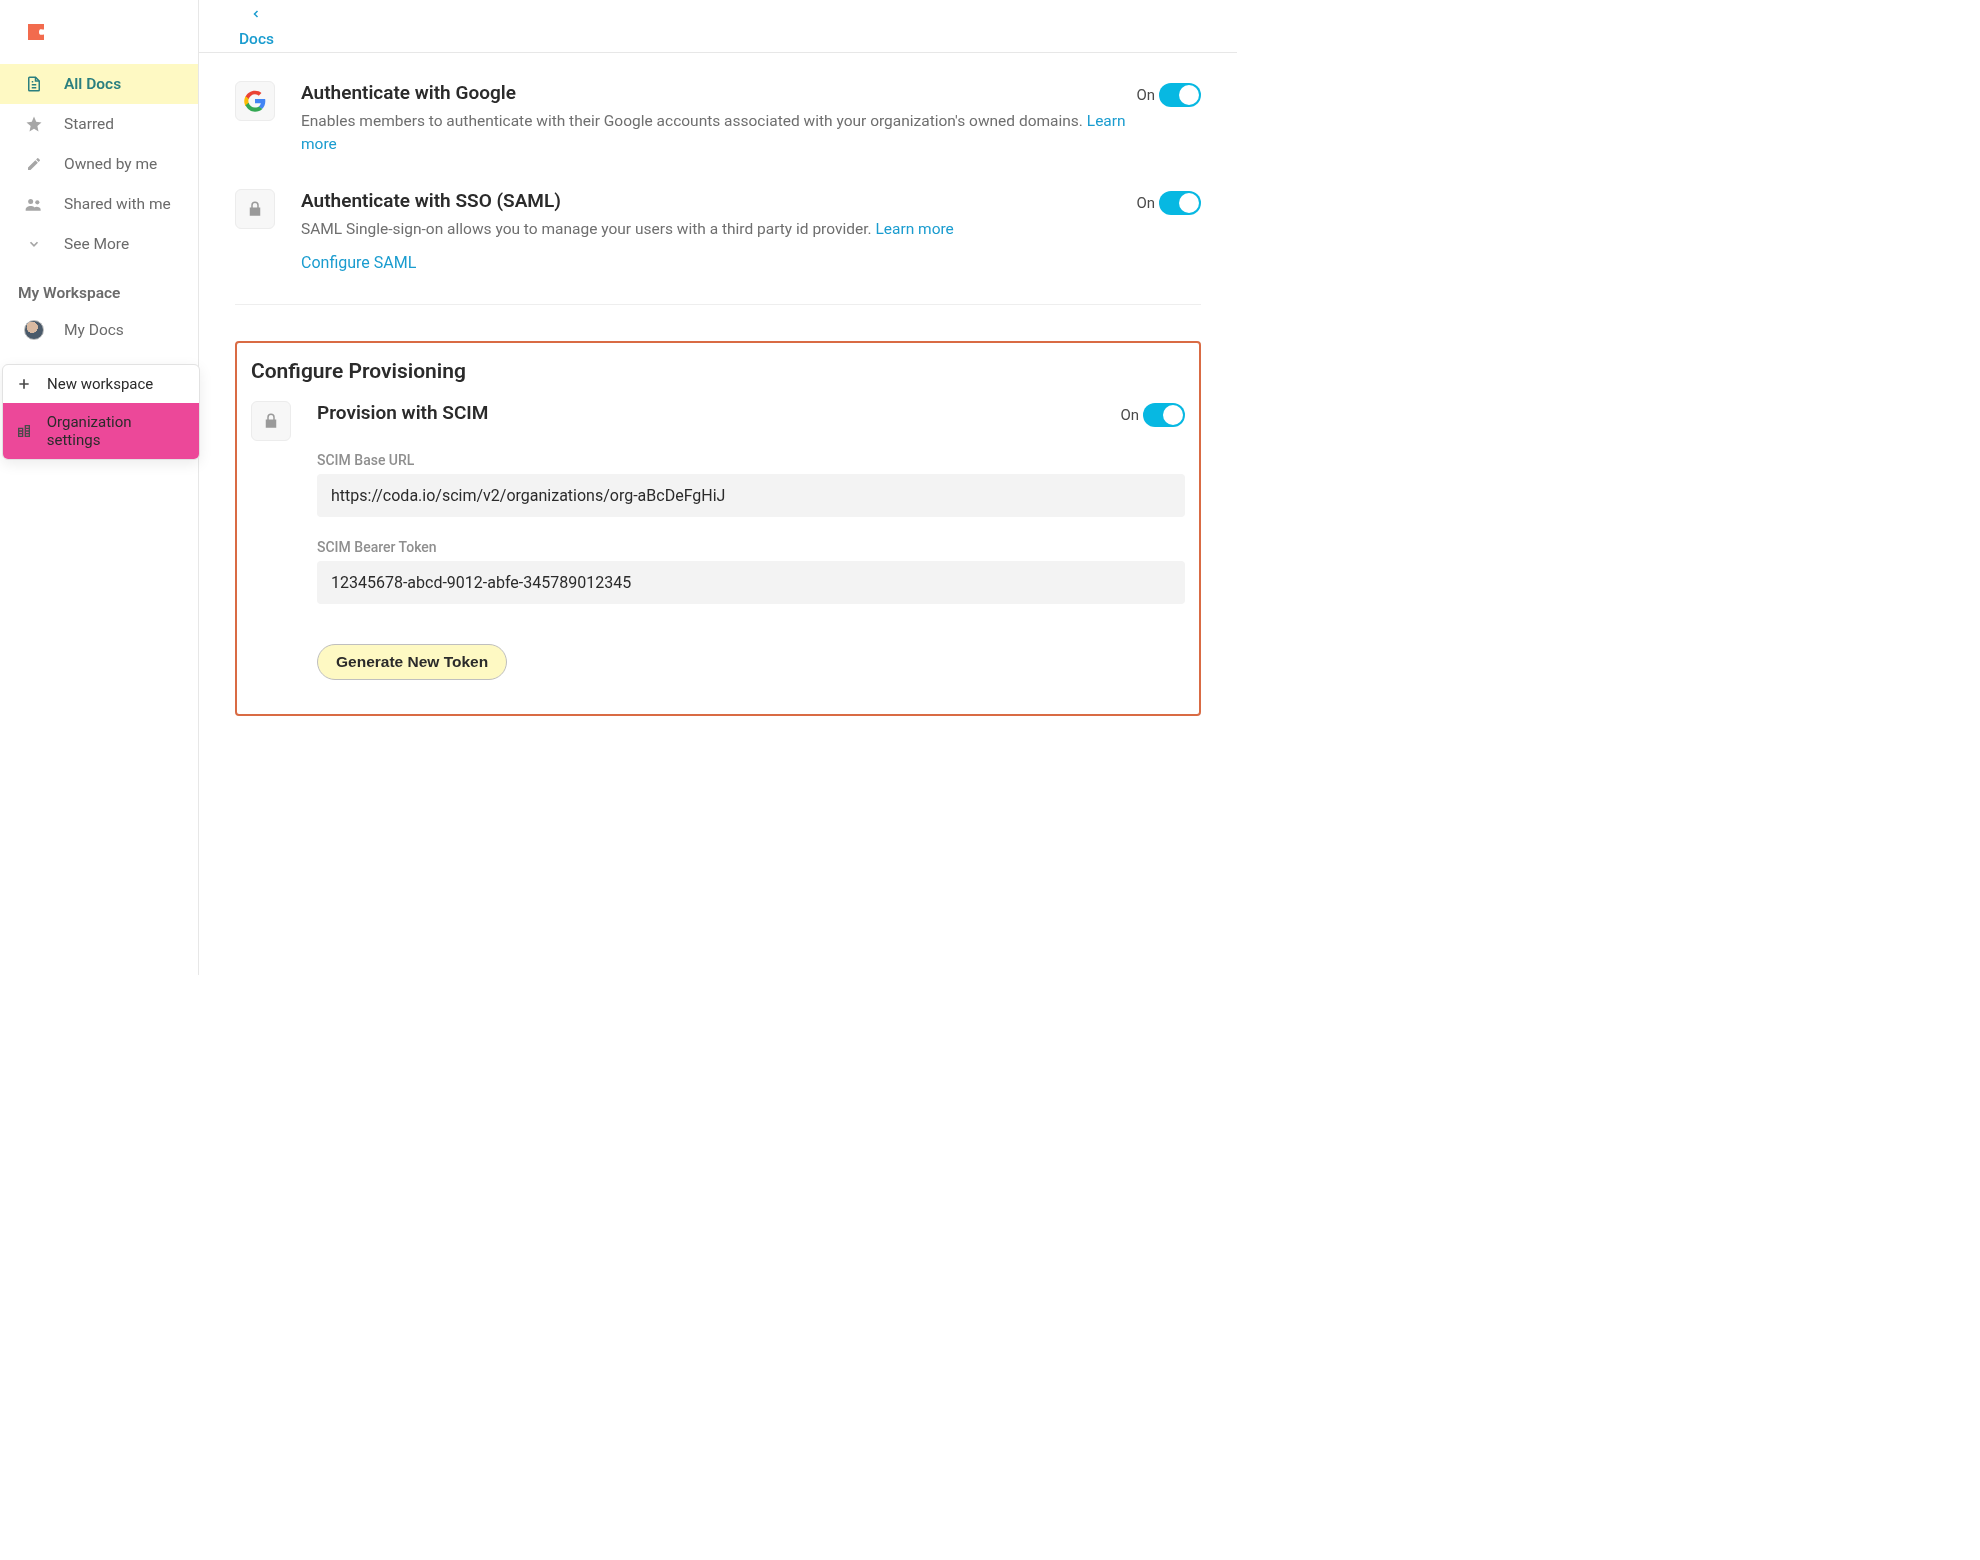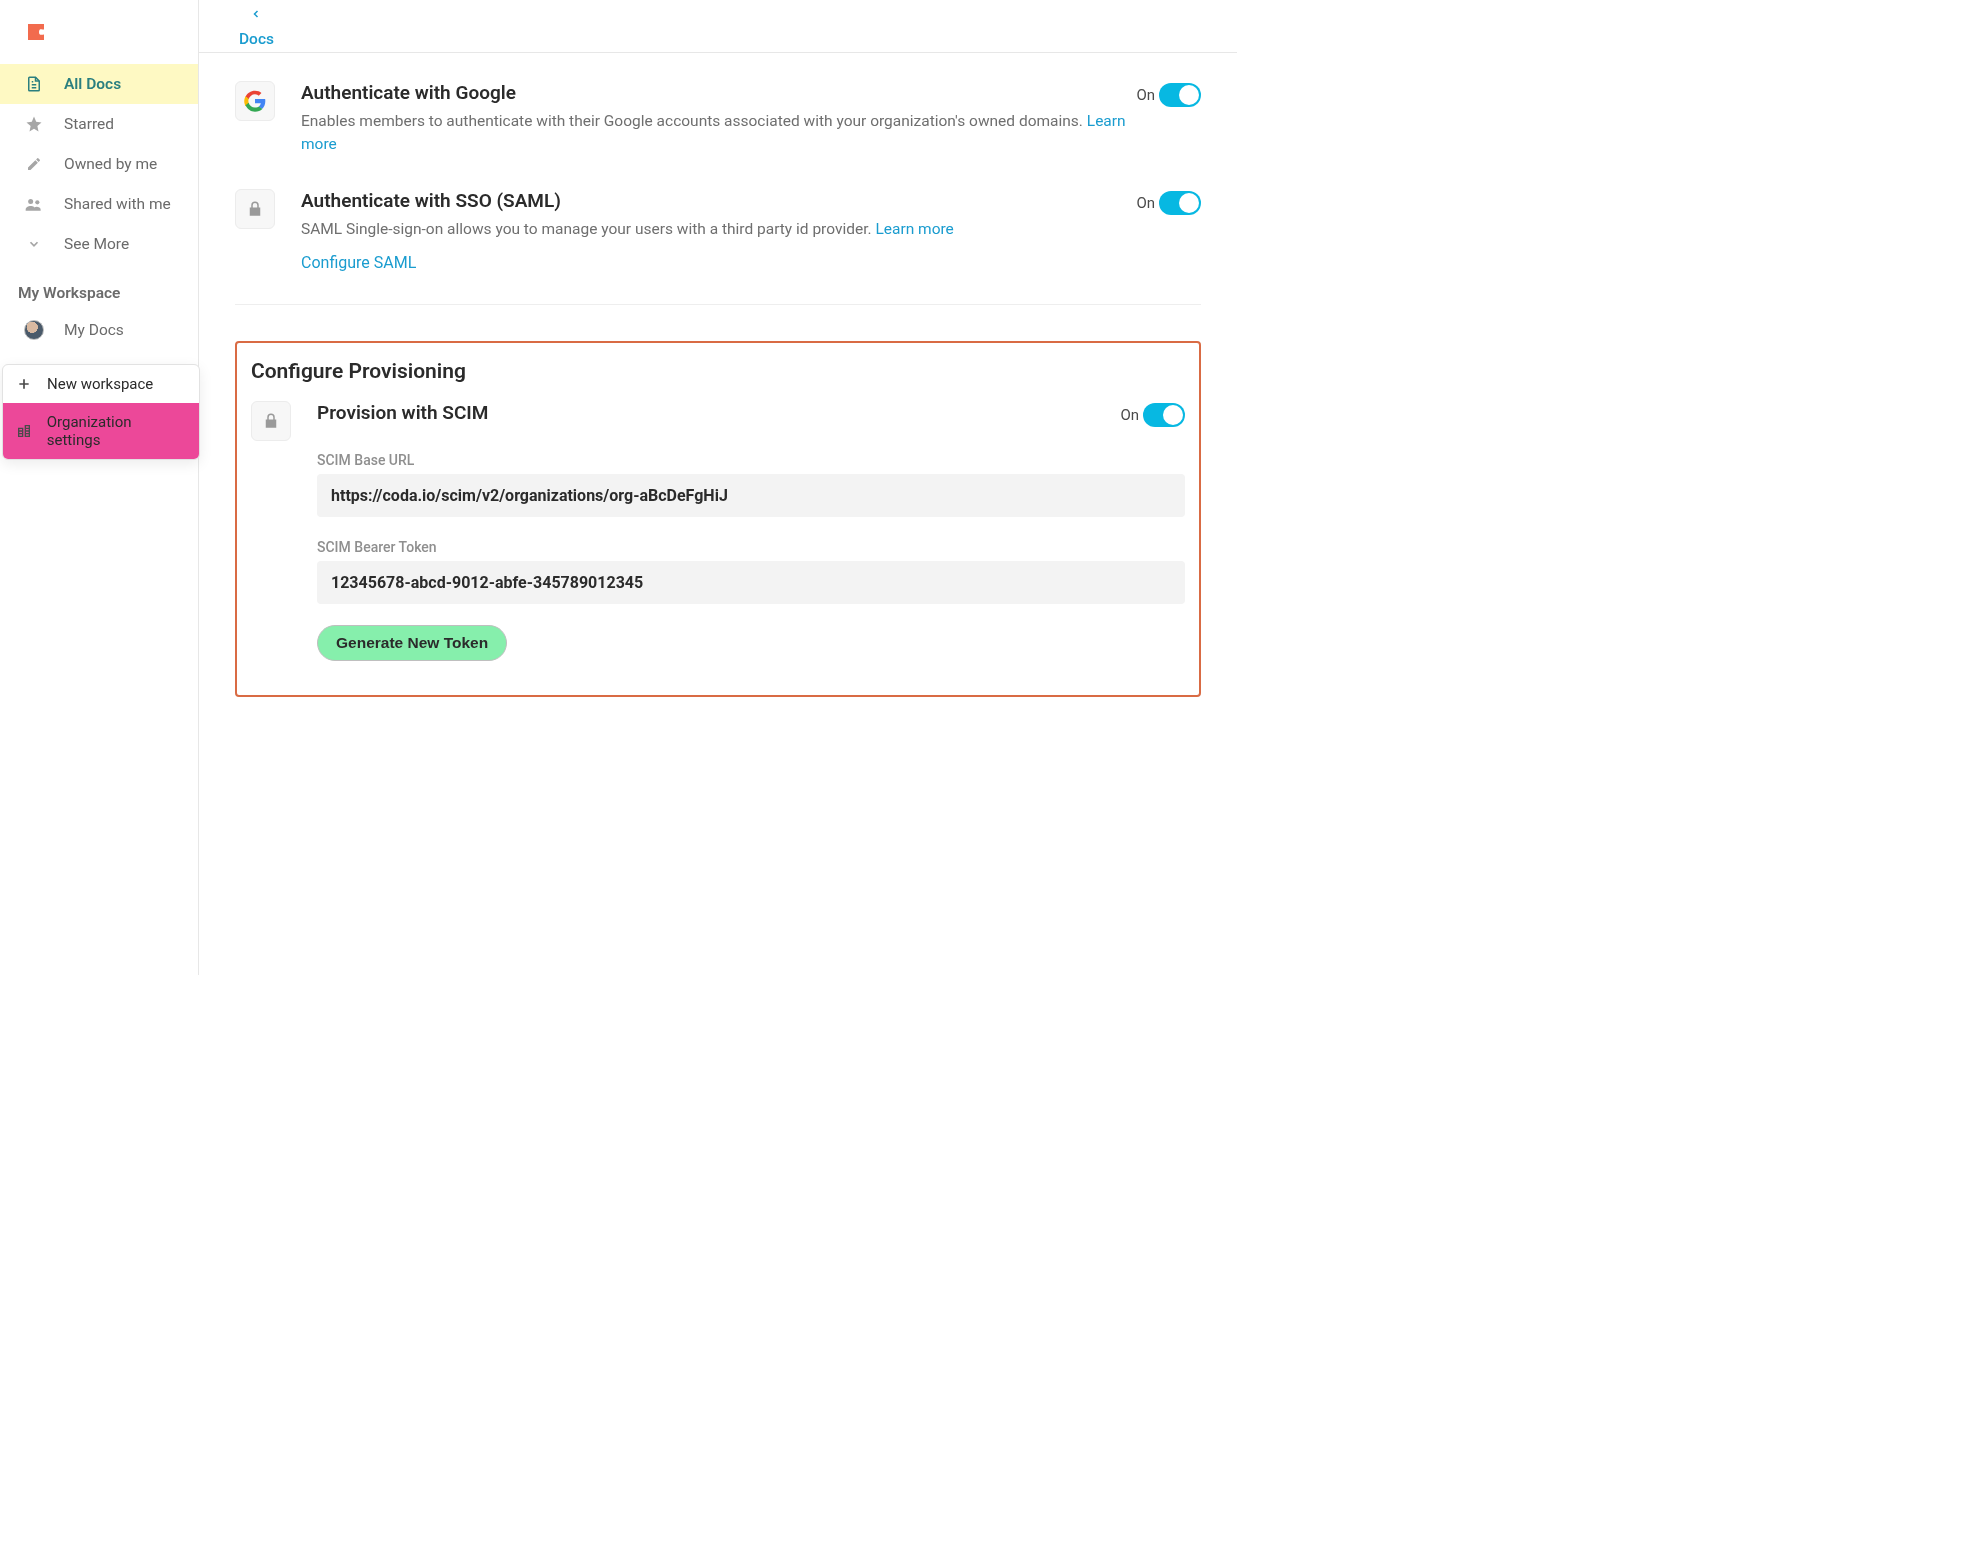--- a/index.html
+++ b/index.html
@@ -158,26 +158,26 @@
     .field-label {
       font-size:14px; color:#8f8f8f; font-weight:500; margin:22px 0 6px 0;
     }
     .field-box {
       background:#f3f3f3;
       border-radius:4px;
       padding:12px 14px;
       font-size:16px;color:#2b2b2b;
       width:100%;
       min-height:42px;
-      display:flex;align-items:center;font-weight:bold;
+      display:flex;align-items:center;
     }
     .btn {
-      margin-top:21px;
+      margin-top:40px;
       border:1px solid #bfbfbf;
-      background:#86efac;
+      background:#fef9c3;
       border-radius:20px;
       padding:8px 18px;
       font-size:15.5px;
       font-weight:600;
       color:#2b2b2b;
       cursor:pointer;
     }
     .google-g {
       width:22px;height:22px;
     }

